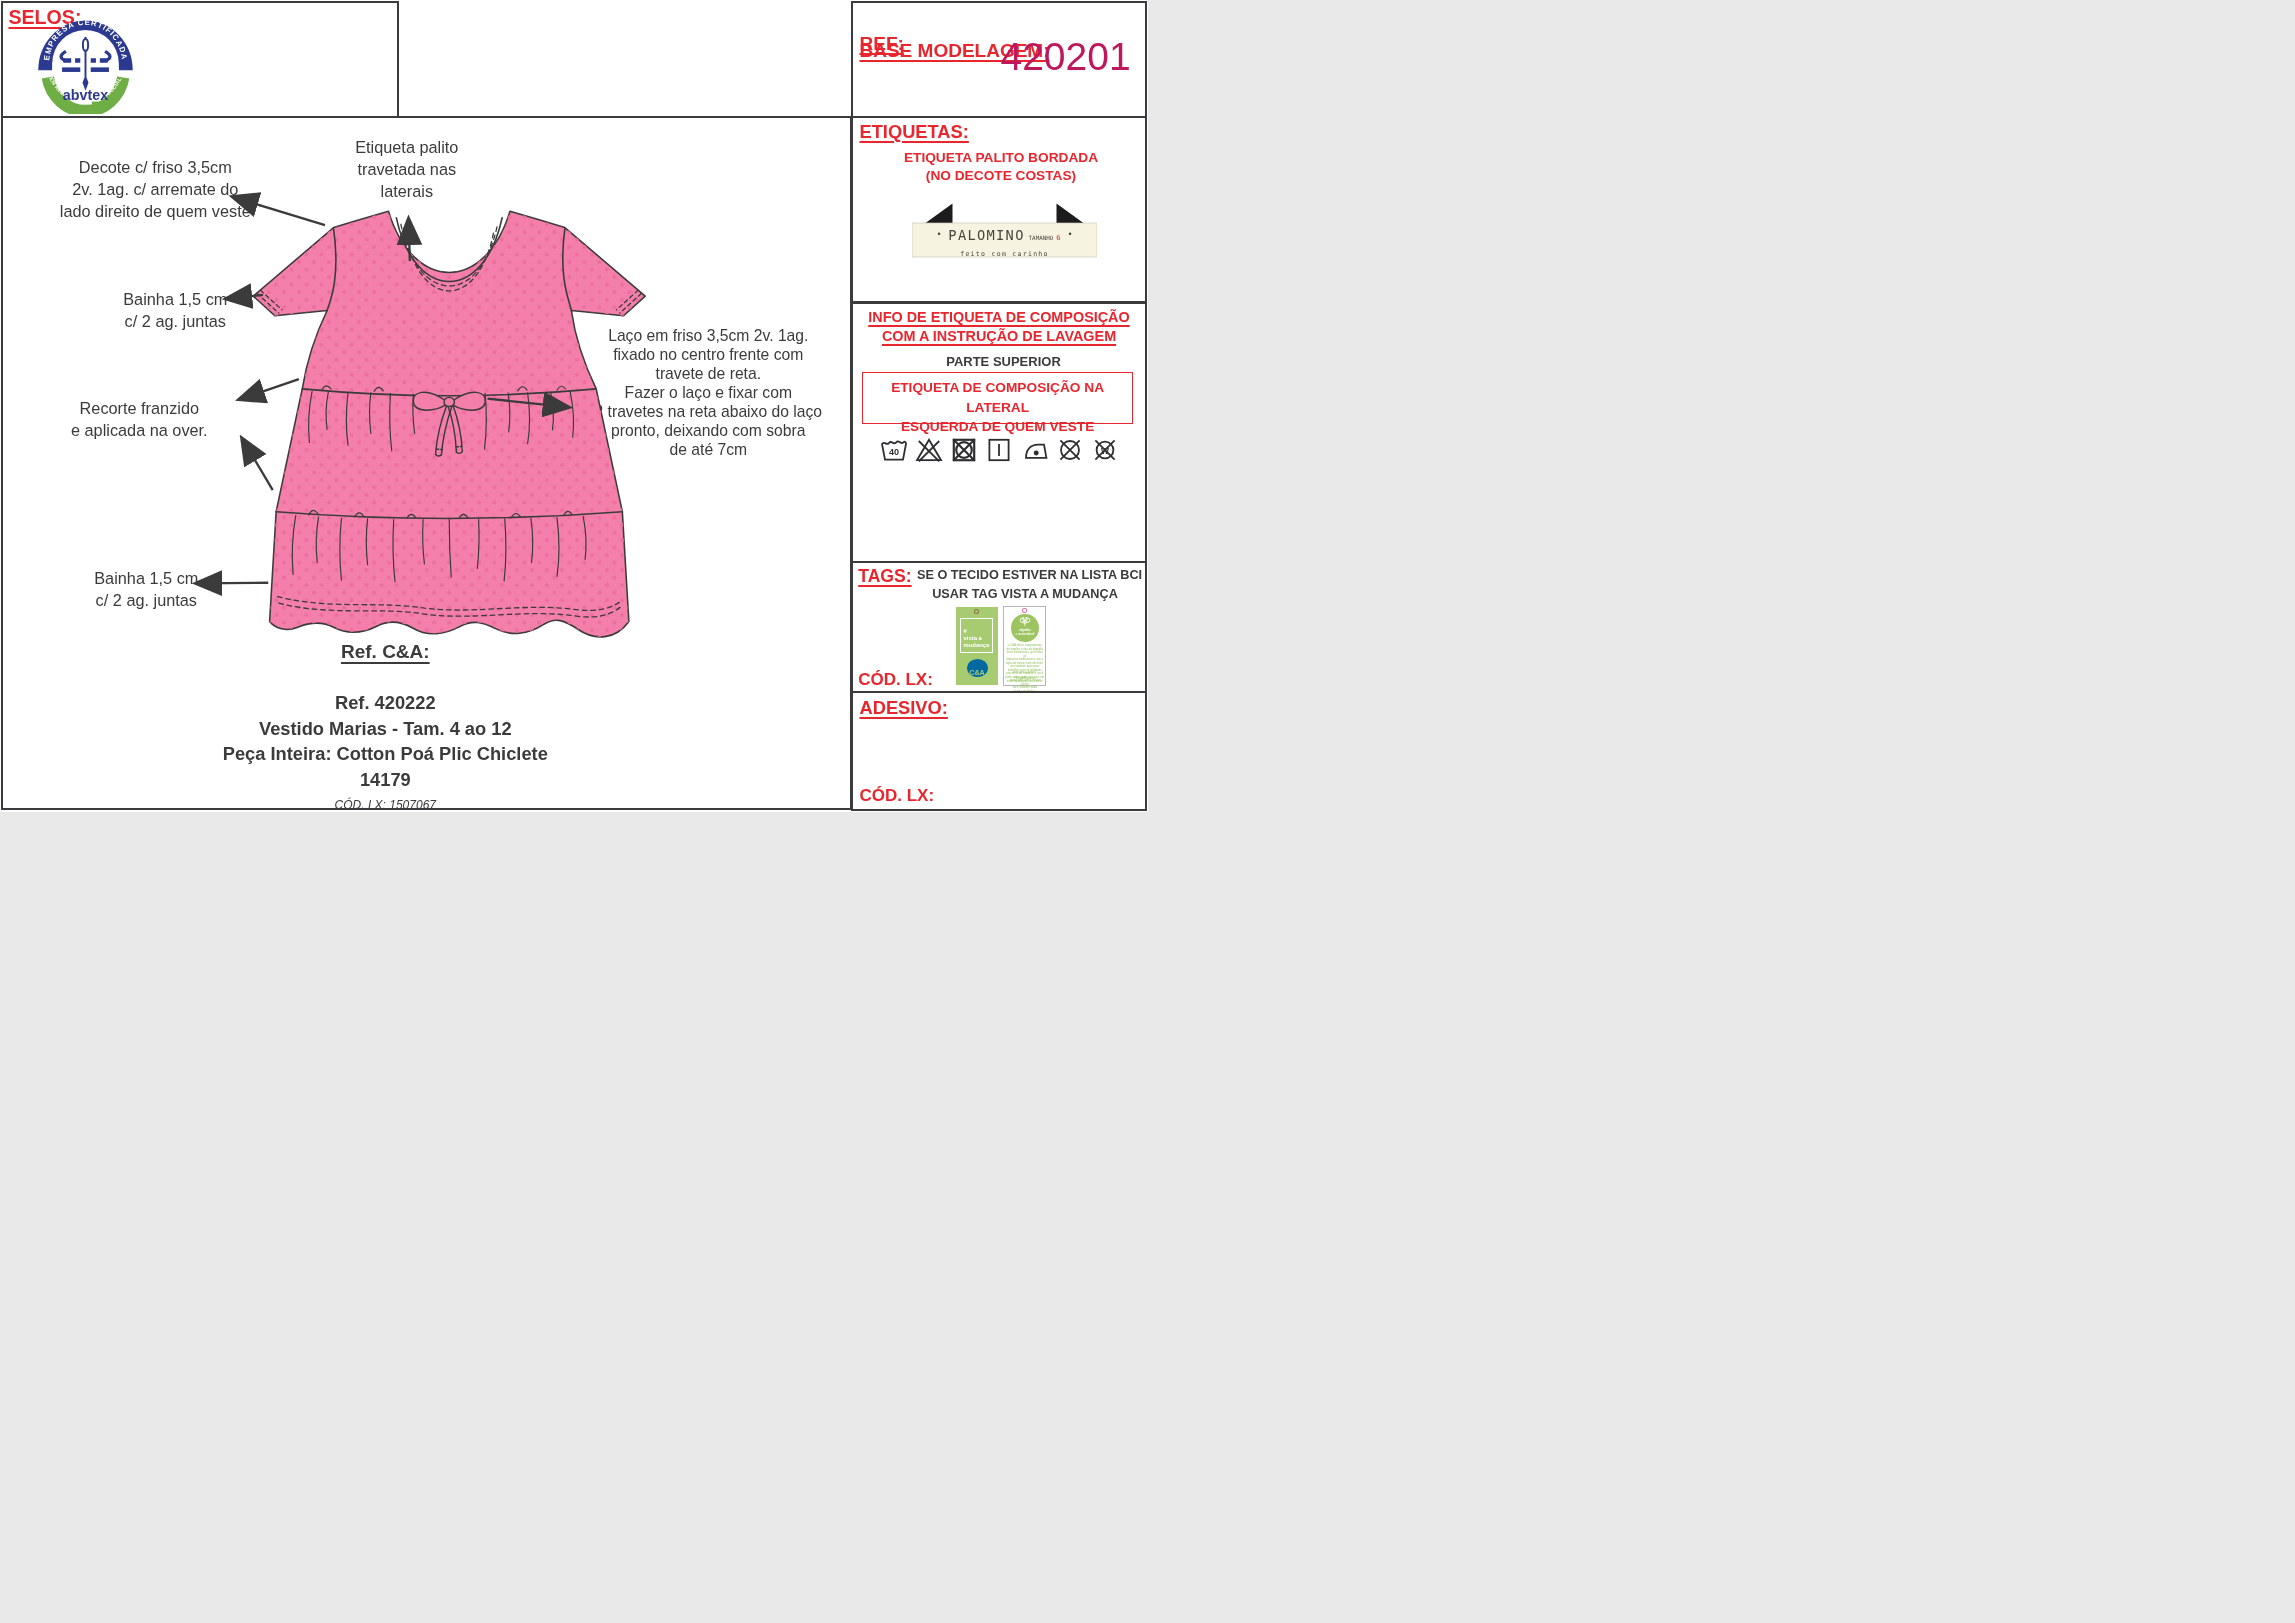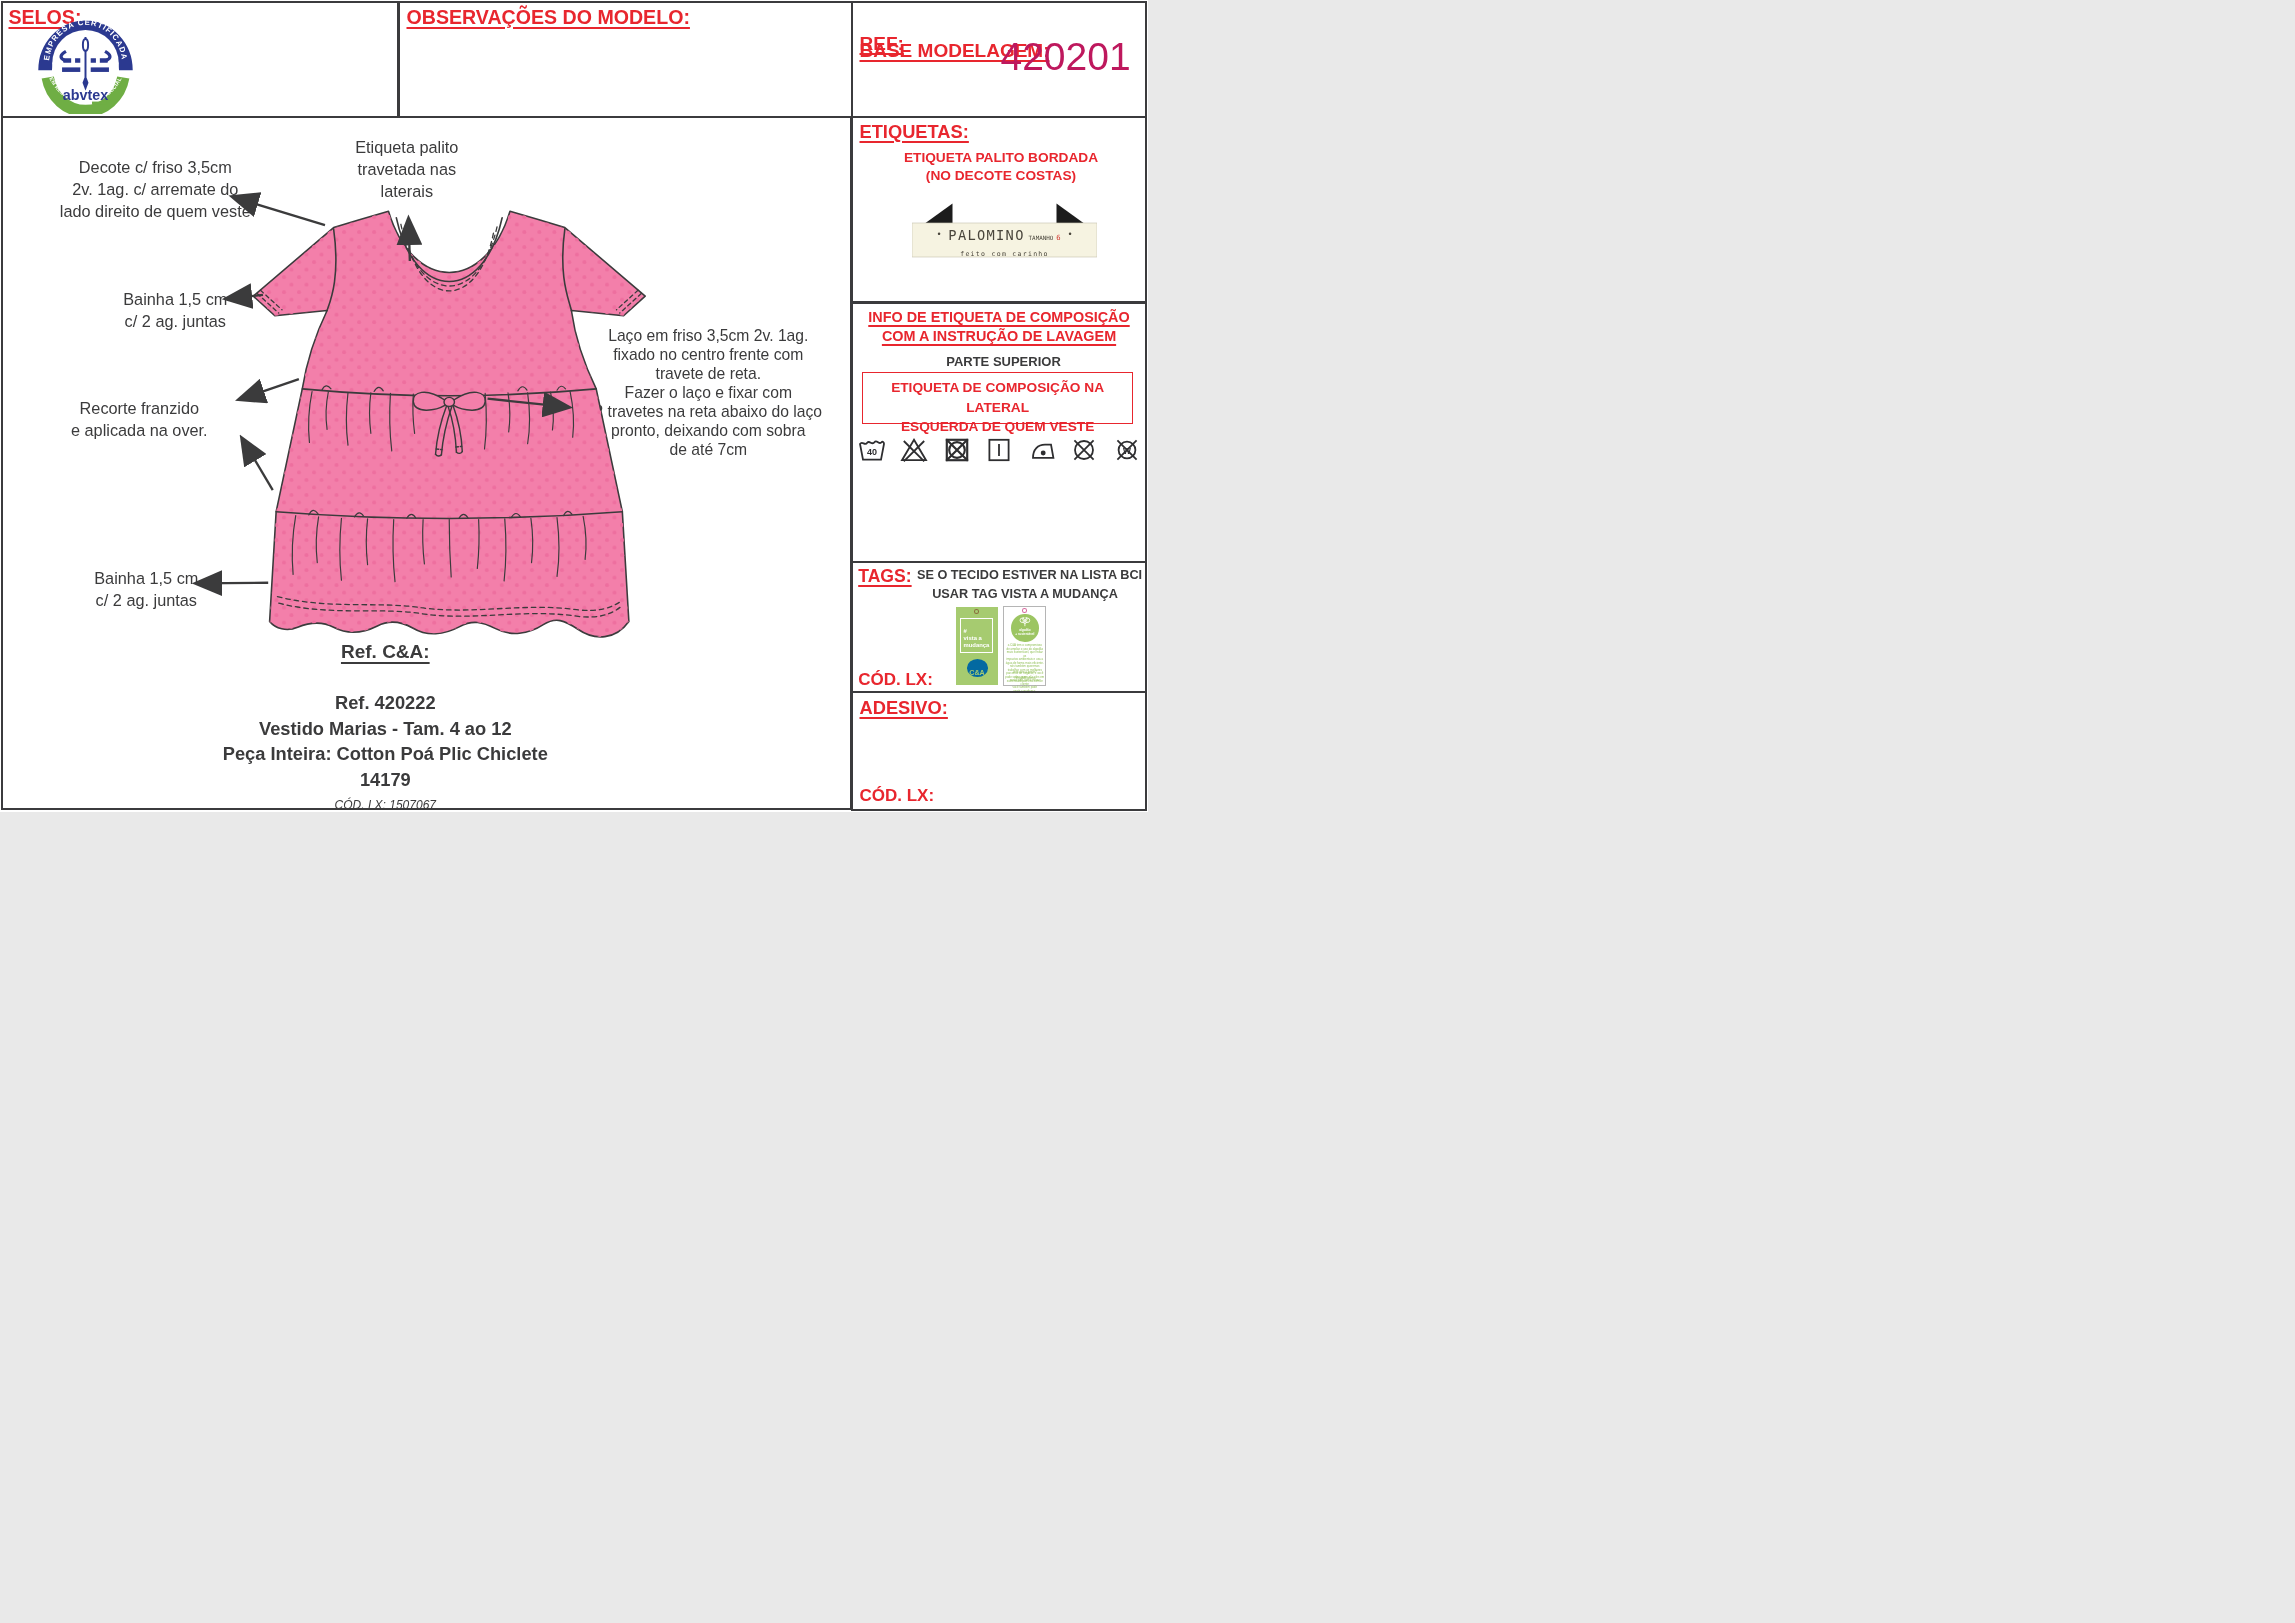--- a/index.html
+++ b/index.html
@@ -46,23 +46,20 @@
             <path d="M84,76 h8 M98,76 h12"></path>
           <path d="M40,90 h28"></path>
             <path d="M84,90 h28"></path>
         </g>
       </g>
       <text x="76" y="136" text-anchor="middle" font-size="22" font-weight="bold" fill="#2b3990">abvtex</text>
       <rect x="86" y="139" width="22" height="4" fill="#6fae44"></rect>
     </svg>
   </div>
 
-  <div class="box" style="left:398px;top:1.3px;width:455px;height:117px;">
-    <div class="redhead" style="position:absolute;left:6.5px;top:2.6px;font-size:19.6px;">OBSERVAÇÕES DO MODELO:</div>
-  </div>
 
   <div class="box" style="left:851px;top:1.3px;width:296px;height:117px;">
     <div class="redhead" style="position:absolute;left:6.5px;top:2.6px;font-size:19px;margin-top:34px;">BASE MODELAGEM:</div>
     <div class="redhead" style="position:absolute;left:6.5px;top:30px;font-size:19px;">REF:</div>
     <div style="position:absolute;right:14.4px;top:32px;font-size:39px;color:#be185d;">420201</div>
   </div>
 
   <div class="box" style="left:1.3px;top:116px;width:851px;height:694px;">
 
     <div class="ann" style="left:54px;top:38px;width:196px;">Decote c/ friso 3,5cm
@@ -235,21 +232,21 @@
   <div class="box" style="left:851px;top:302px;width:296px;height:261px;">
     <div class="ctr abs redhead" style="left:0;top:3.9px;width:292px;font-size:14.4px;line-height:19px;text-decoration:none;">
       <div class="redhead" style="font-size:14.4px;">INFO DE ETIQUETA DE COMPOSIÇÃO</div>
       <div class="redhead" style="font-size:14.4px;">COM A INSTRUÇÃO DE LAVAGEM</div>
     </div>
     <div class="ctr abs" style="left:0;top:50px;width:301px;font-size:13px;font-weight:bold;color:#3b3b3c;">PARTE SUPERIOR</div>
     <div class="abs ctr" style="left:9.1px;top:68px;width:271px;height:52px;border:1.6px solid #e8262e;color:#e8262e;font-weight:bold;font-size:13.7px;line-height:19.6px;padding-top:5.2px;box-sizing:border-box;">
       <div>ETIQUETA DE COMPOSIÇÃO NA LATERAL</div>
       <div>ESQUERDA DE QUEM VESTE</div>
     </div>
-    <div class="abs" style="left:3.9px;top:131px;width:285px;display:flex;justify-content:space-between;gap:5.2px;">
+    <div class="abs" style="left:3.9px;top:131px;width:285px;display:flex;justify-content:center;gap:5.2px;">
       <svg width="30" height="30" viewBox="0 0 50 50" fill="none" stroke="#2e2e30" stroke-width="3">
         <path d="M5,15 C9,9 13,19 17,13 C21,8 25,18 29,12 C33,7 37,17 41,12 C43,10 45,13 45,15 L40,41 L10,41 Z"></path>
         <text x="25" y="33" text-anchor="middle" font-size="15" font-weight="bold" fill="#2e2e30" stroke="none">40</text>
       </svg>
       <svg width="30" height="30" viewBox="0 0 50 50" fill="none" stroke="#2e2e30" stroke-width="3">
         <path d="M25,8 L45,42 L5,42 Z"></path>
           <path d="M8,10 L42,44 M42,10 L8,44"></path>
       </svg>
       <svg width="30" height="30" viewBox="0 0 50 50" fill="none" stroke="#2e2e30" stroke-width="3.6">
         <rect x="8" y="8" width="34" height="34"></rect>

